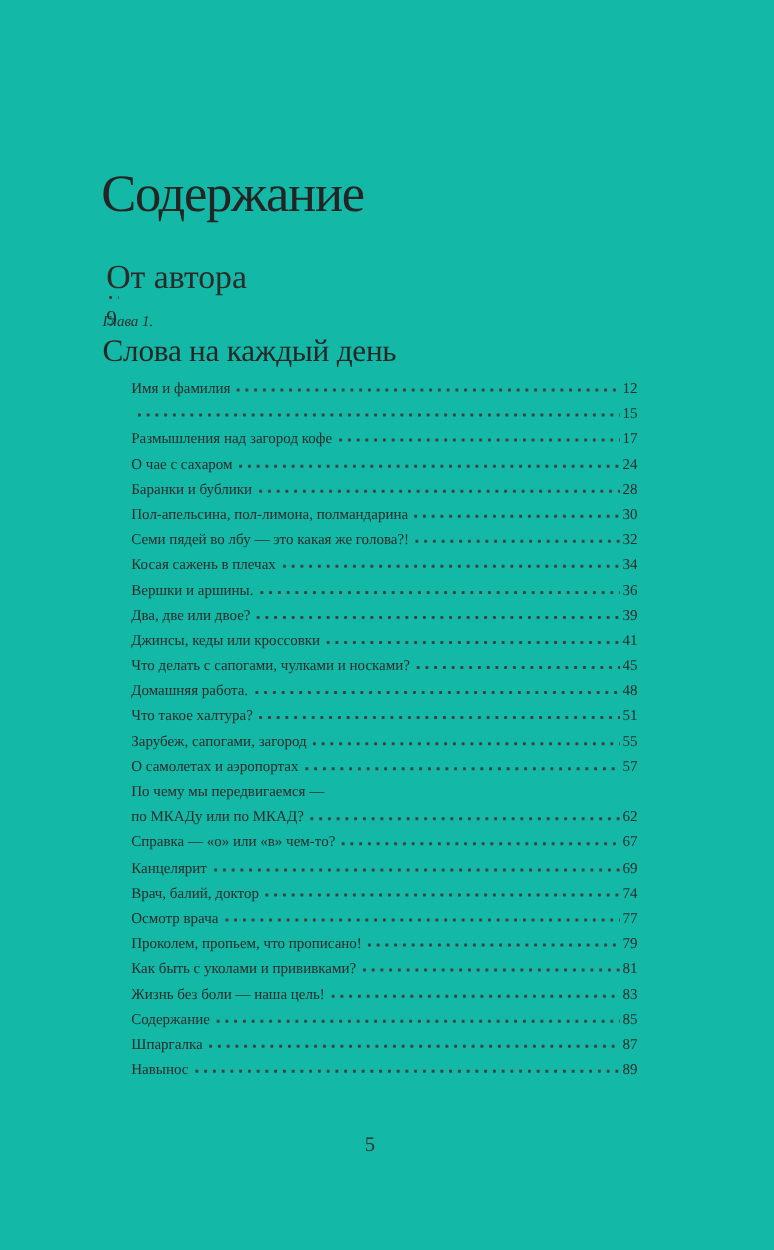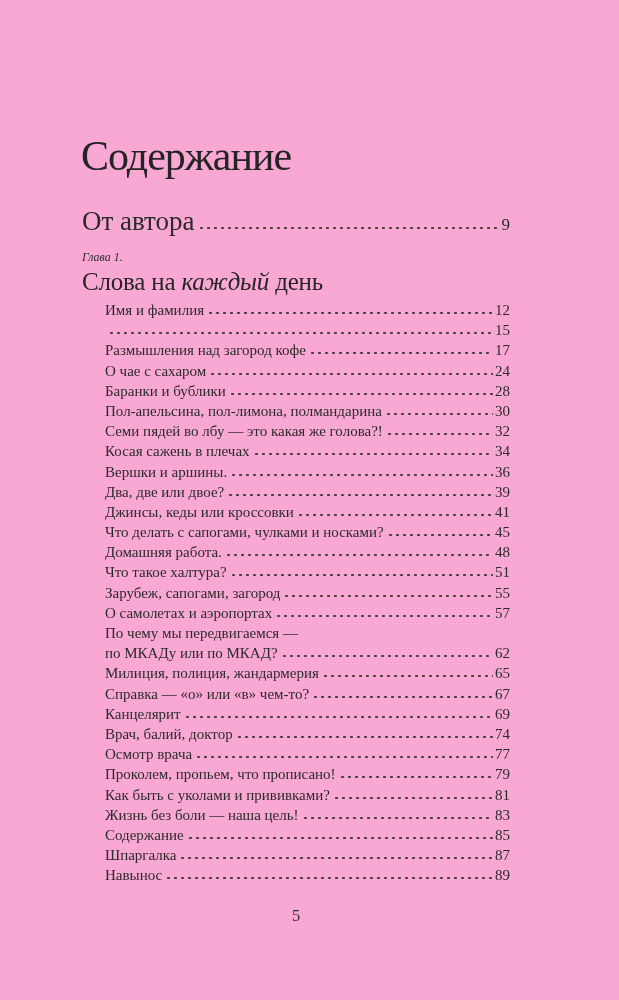--- a/index.html
+++ b/index.html
@@ -2,21 +2,21 @@
 <html><head>
 <meta charset="utf-8">
 <style>
   html, body { margin: 0; padding: 0; }
   body { width: 619px; height: 1000px; background: #ffffff; }
 
   .page {
     position: relative;
     width: 619px;
     height: 1000px;
-    background: #f9a8d4;
+    background: #14b8a6;
     color: #2b2b2b;
     font-family: "Liberation Serif", "DejaVu Serif", serif;
     overflow: hidden;
   }
 
   .toc-title {
     position: absolute;
     left: 81px;
     top: 106px;
     font-size: 42px;
@@ -30,20 +30,21 @@
   .front-row {
     position: absolute;
     left: 82px;
     top: 206px;
     width: 428px;
     display: flex;
     align-items: baseline;
     font-size: 27px;
     line-height: 30px;
     white-space: nowrap;
+    flex-direction: column;
   }
   .front-row .page-num { font-size: 17px; }
 
   .chapter {
     position: absolute;
     left: 82px;
     top: 247px;
     width: 440px;
   }
   .chapter-kicker {
@@ -52,28 +53,28 @@
     line-height: 20px;
     color: #2e2e2e;
   }
   .chapter-title {
     font-size: 25px;
     line-height: 29px;
     letter-spacing: -0.2px;
     color: #262626;
     white-space: nowrap;
   }
-  .chapter-title .em { font-style: italic; }
+  .chapter-title .em { }
 
   .toc-list {
     position: absolute;
     left: 105px;
     top: 300px;
     width: 405px;
-    font-size: 15px;
+    font-size: 12px;
   }
   .toc-row {
     display: flex;
     align-items: baseline;
     height: 20.2px;
     line-height: 20.2px;
     white-space: nowrap;
   }
   .toc-label { flex: 0 0 auto; }
   .dots {
@@ -201,25 +202,20 @@
       <div class="toc-row continued">
       <span class="toc-label">По чему мы передвигаемся —</span>
 
     </div>
       <div class="toc-row">
       <span class="toc-label">по МКАДу или по МКАД?</span>
       <span class="dots"></span>
       <span class="page-num">62</span>
     </div>
       <div class="toc-row">
-      <span class="toc-label">Милиция, полиция, жандармерия</span>
-      <span class="dots"></span>
-      <span class="page-num">65</span>
-    </div>
-      <div class="toc-row">
       <span class="toc-label">Справка — «о» или «в» чем-то?</span>
       <span class="dots"></span>
       <span class="page-num">67</span>
     </div>
       <div class="toc-row">
       <span class="toc-label">Канцелярит</span>
       <span class="dots"></span>
       <span class="page-num">69</span>
     </div>
       <div class="toc-row">

